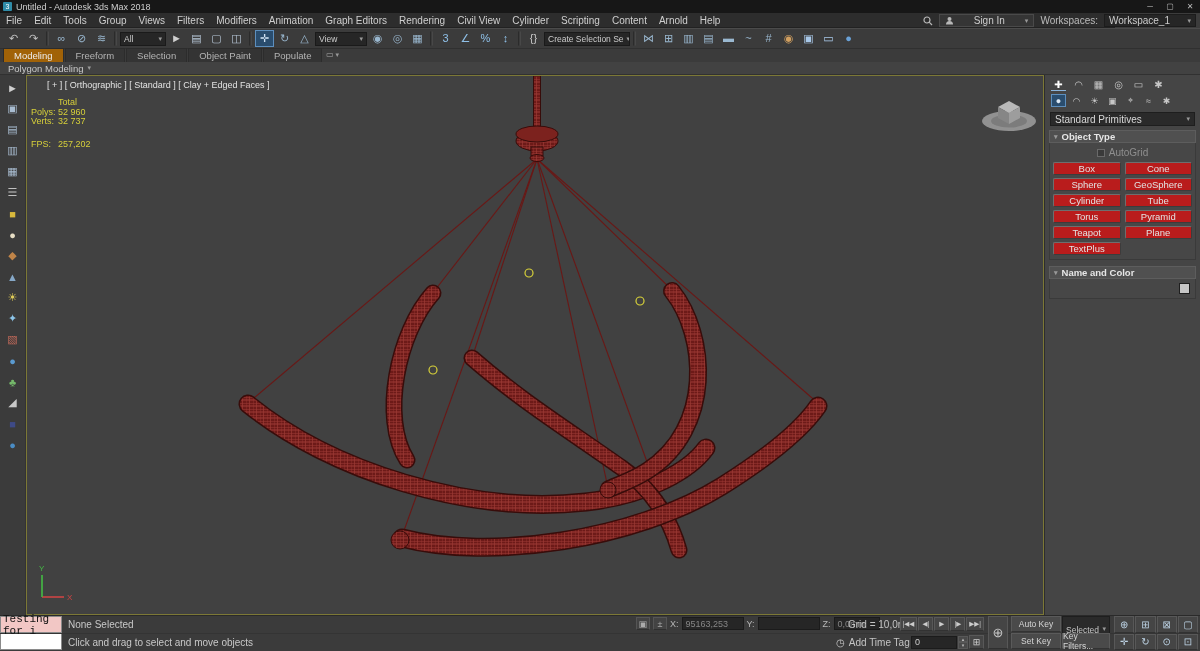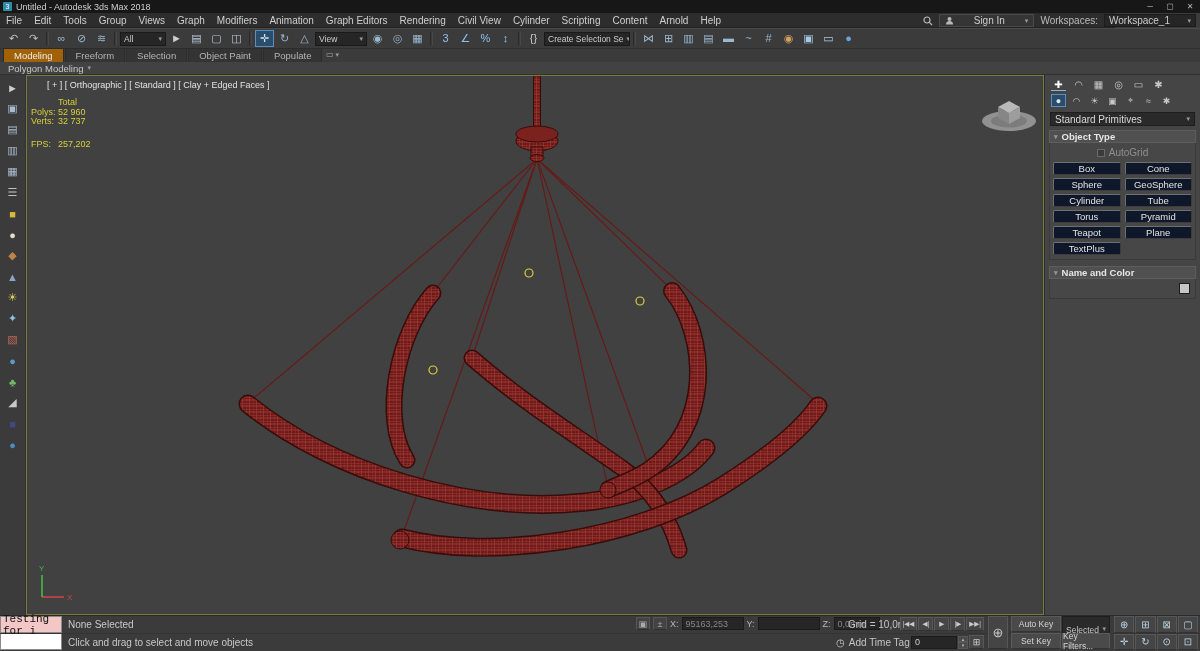--- a/index.html
+++ b/index.html
@@ -84,21 +84,21 @@
     color:#c6c6c6; font-size:9px; border:1px solid transparent; }
   .cp-subtab.active { background:#2a4d6e; border:1px solid #5d8fbe; color:#dce9f5; }
   .cp-dropdown { margin:2px 5px 4px; background:#2a2a2a; border:1px solid #1e1e1e; height:14px;
     display:flex; align-items:center; justify-content:space-between; padding:0 4px; color:#d8d8d8; }
   .rollout-header { margin:2px 4px 0; background:#505050; border:1px solid #5d5d5d; height:13px;
     display:flex; align-items:center; gap:4px; padding:0 4px; color:#e6e6e6; font-weight:bold; font-size:9.5px; }
   .rollout-body { margin:0 4px; background:#474747; border:1px solid #3a3a3a; border-top:none; padding:4px 3px; }
   .autogrid-row { display:flex; align-items:center; justify-content:center; gap:4px; color:#8f8f8f; }
   .checkbox { width:8px; height:8px; background:#3a3a3a; border:1px solid #6a6a6a; }
   .obj-grid { display:grid; grid-template-columns:1fr 1fr; gap:3px 4px; margin-top:4px; }
-  .obj-btn { height:13px; background:#0f172a; border:1px solid #6e6e6e; border-bottom-color:#3c3c3c;
+  .obj-btn { height:13px; background:#b91c1c; border:1px solid #6e6e6e; border-bottom-color:#3c3c3c;
     border-right-color:#3c3c3c; border-radius:2px; display:flex; align-items:center; justify-content:center;
     color:#e2e2e2; font-size:9.5px; }
   .namecolor-body { display:flex; align-items:center; height:20px; }
   .color-swatch { width:11px; height:11px; background:#c6c6c6; border:1px solid #1e1e1e; margin-left:auto; margin-right:2px;}
 
   
   #status1 { top:615px; left:0; width:1200px; height:18px; background:#3b3b3b; border-top:1px solid #2a2a2a;
     display:flex; align-items:center; }
   #status2 { top:633px; left:0; width:1200px; height:18px; background:#3b3b3b; border-top:1px solid #343434;
     display:flex; align-items:center; }
@@ -158,21 +158,21 @@
     <span class="menu-item">File</span>
 
     <span class="menu-item">Edit</span>
 
     <span class="menu-item">Tools</span>
 
     <span class="menu-item">Group</span>
 
     <span class="menu-item">Views</span>
 
-    <span class="menu-item">Graph</span>
+    <span class="menu-item">Filters</span>
 
     <span class="menu-item">Modifiers</span>
 
     <span class="menu-item">Animation</span>
 
     <span class="menu-item">Graph Editors</span>
 
     <span class="menu-item">Rendering</span>
 
     <span class="menu-item">Civil View</span>

